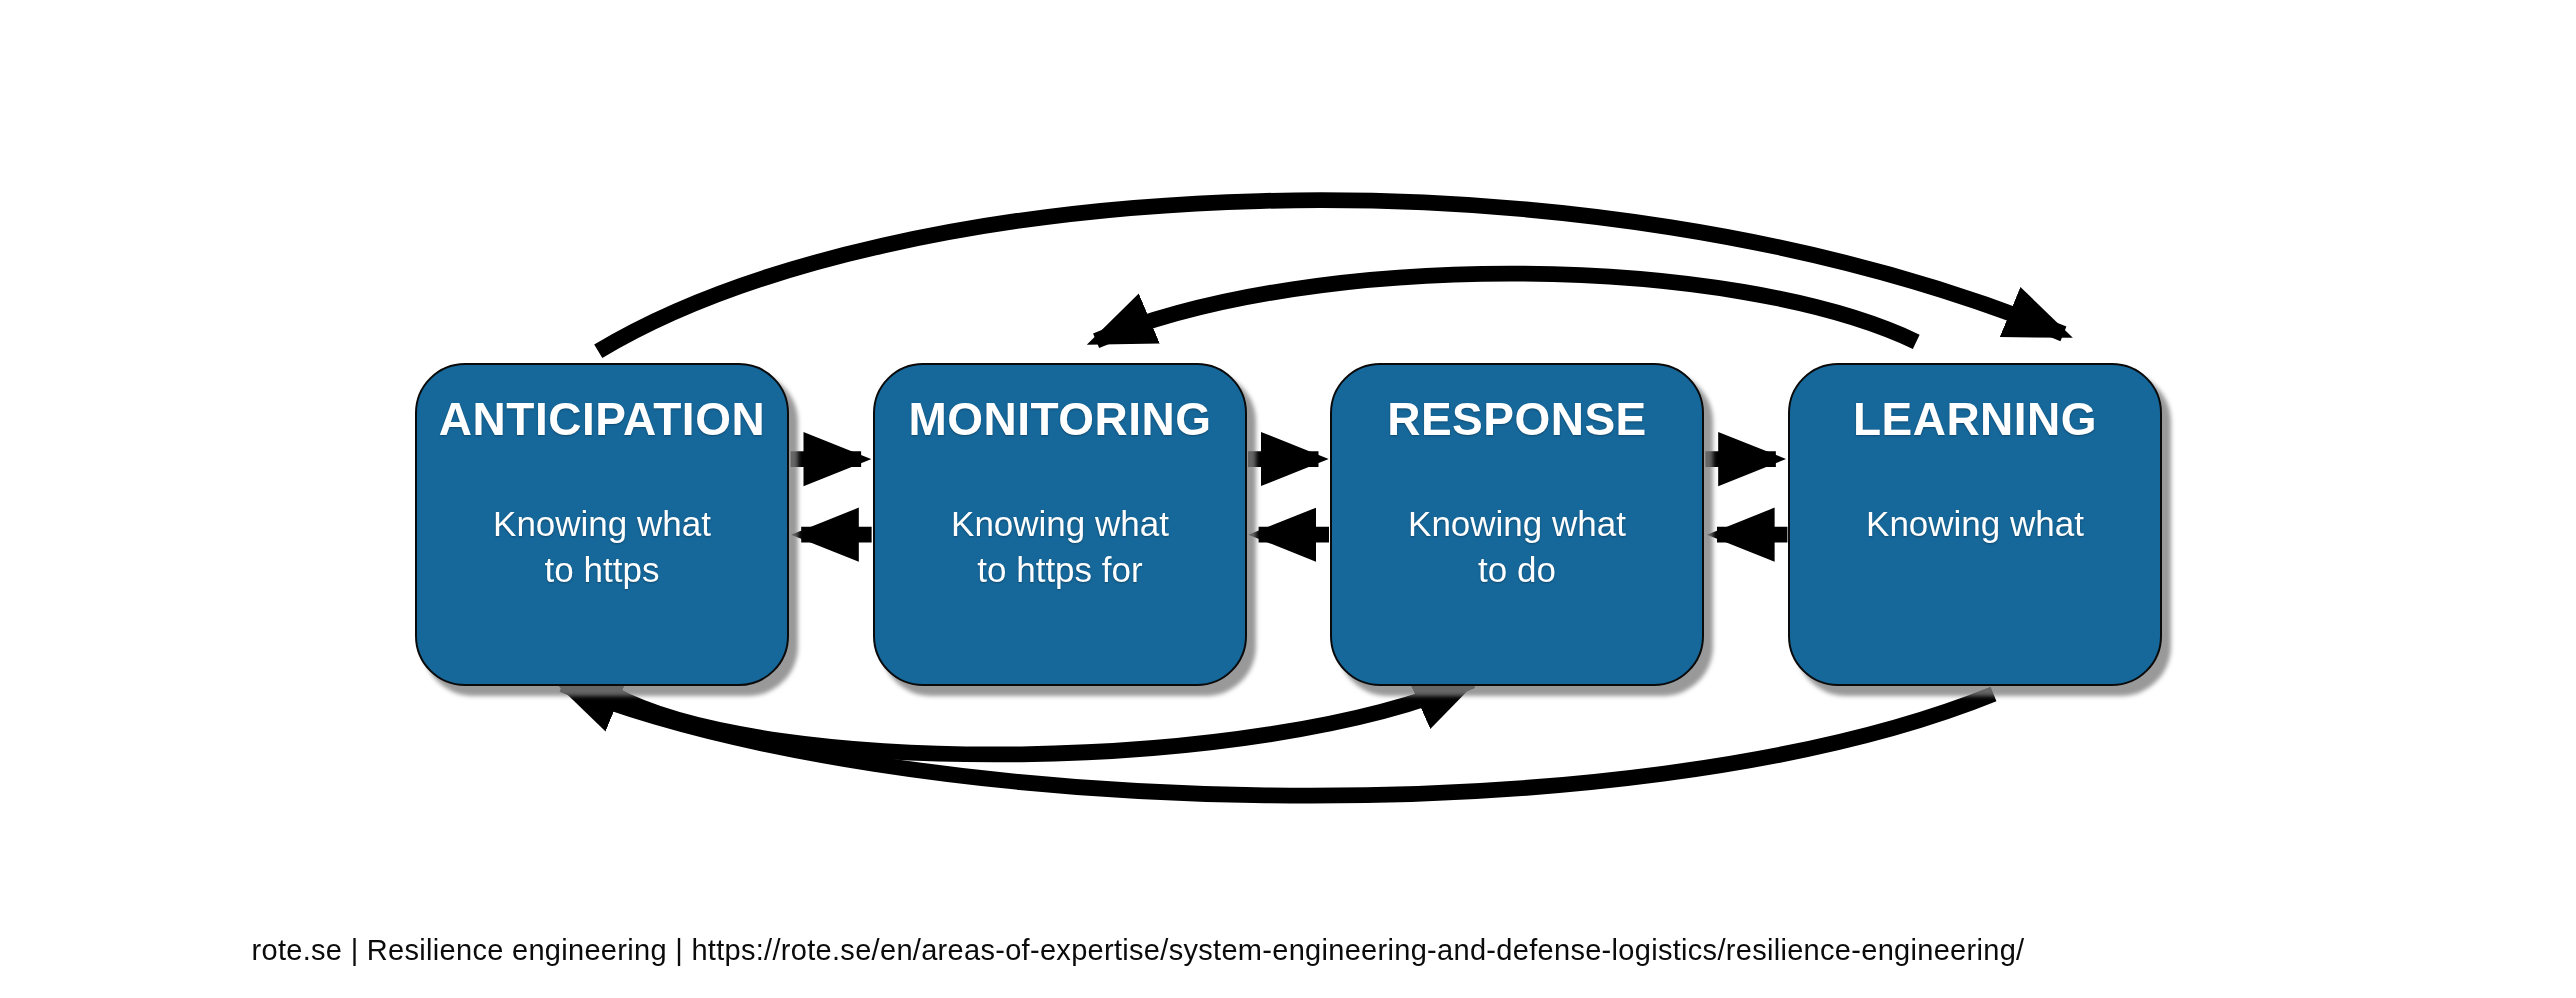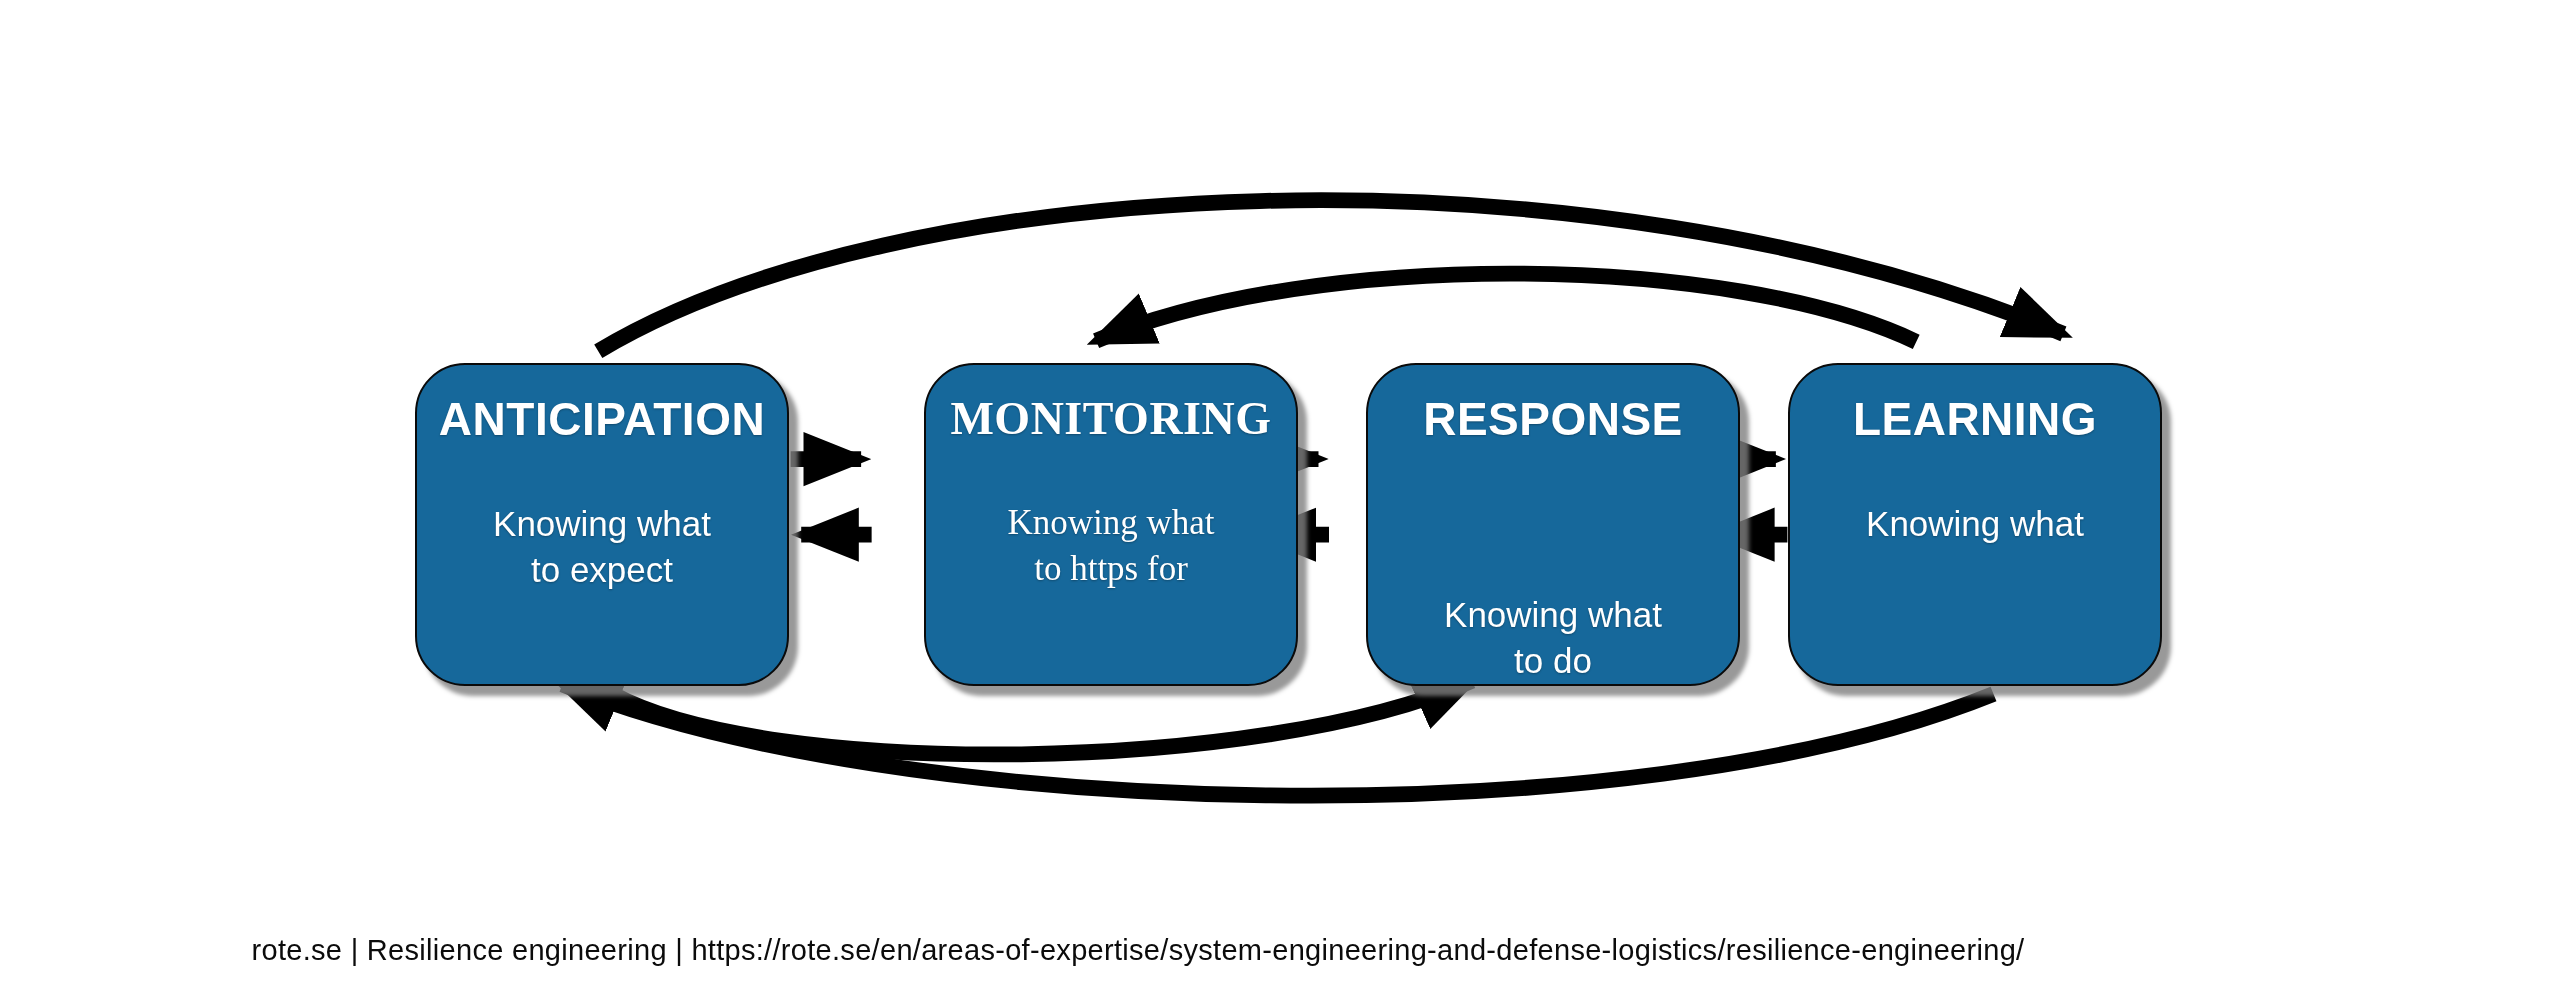--- a/index.html
+++ b/index.html
@@ -48,22 +48,22 @@
     letter-spacing: 0.5px;
     white-space: nowrap;
   }
   .node .subtitle {
     margin-top: 55px;
     font-size: 35px;
     line-height: 1.32;
     font-weight: normal;
   }
   .box-anticipation { left: 415px; }
-  .box-monitoring   { left: 924px; font-family: Liberation Serif, serif; }
-  .box-response     { left: 1366px; justify-content: space-between; }
+  .box-monitoring   { left: 873px; }
+  .box-response     { left: 1330px; }
   .box-learning     { left: 1788px; }
   .caption {
     position: absolute;
     left: 0;
     top: 934px;
     width: 2276px;
     text-align: center;
     font-size: 29px;
     color: #0b0b0b;
     letter-spacing: 0.3px;
@@ -92,21 +92,21 @@
 
     <path d="M 1658 1017 H 1524" stroke="#000000" stroke-width="30" marker-end="url(#ah)"></path>
     <path d="M 2528 1017 H 2394" stroke="#000000" stroke-width="30" marker-end="url(#ah)"></path>
     <path d="M 3400 1017 H 3266" stroke="#000000" stroke-width="30" marker-end="url(#ah)"></path>
   </svg>
 
   <div class="node box-anticipation">
     <div class="title">ANTICIPATION</div>
     <div class="subtitle">
       <div>Knowing what</div>
-      <div>to expect</div>
+      <div>to https</div>
     </div>
   </div>
 
   <div class="node box-monitoring">
     <div class="title">MONITORING</div>
     <div class="subtitle">
       <div>Knowing what</div>
       <div>to https for</div>
     </div>
   </div>

